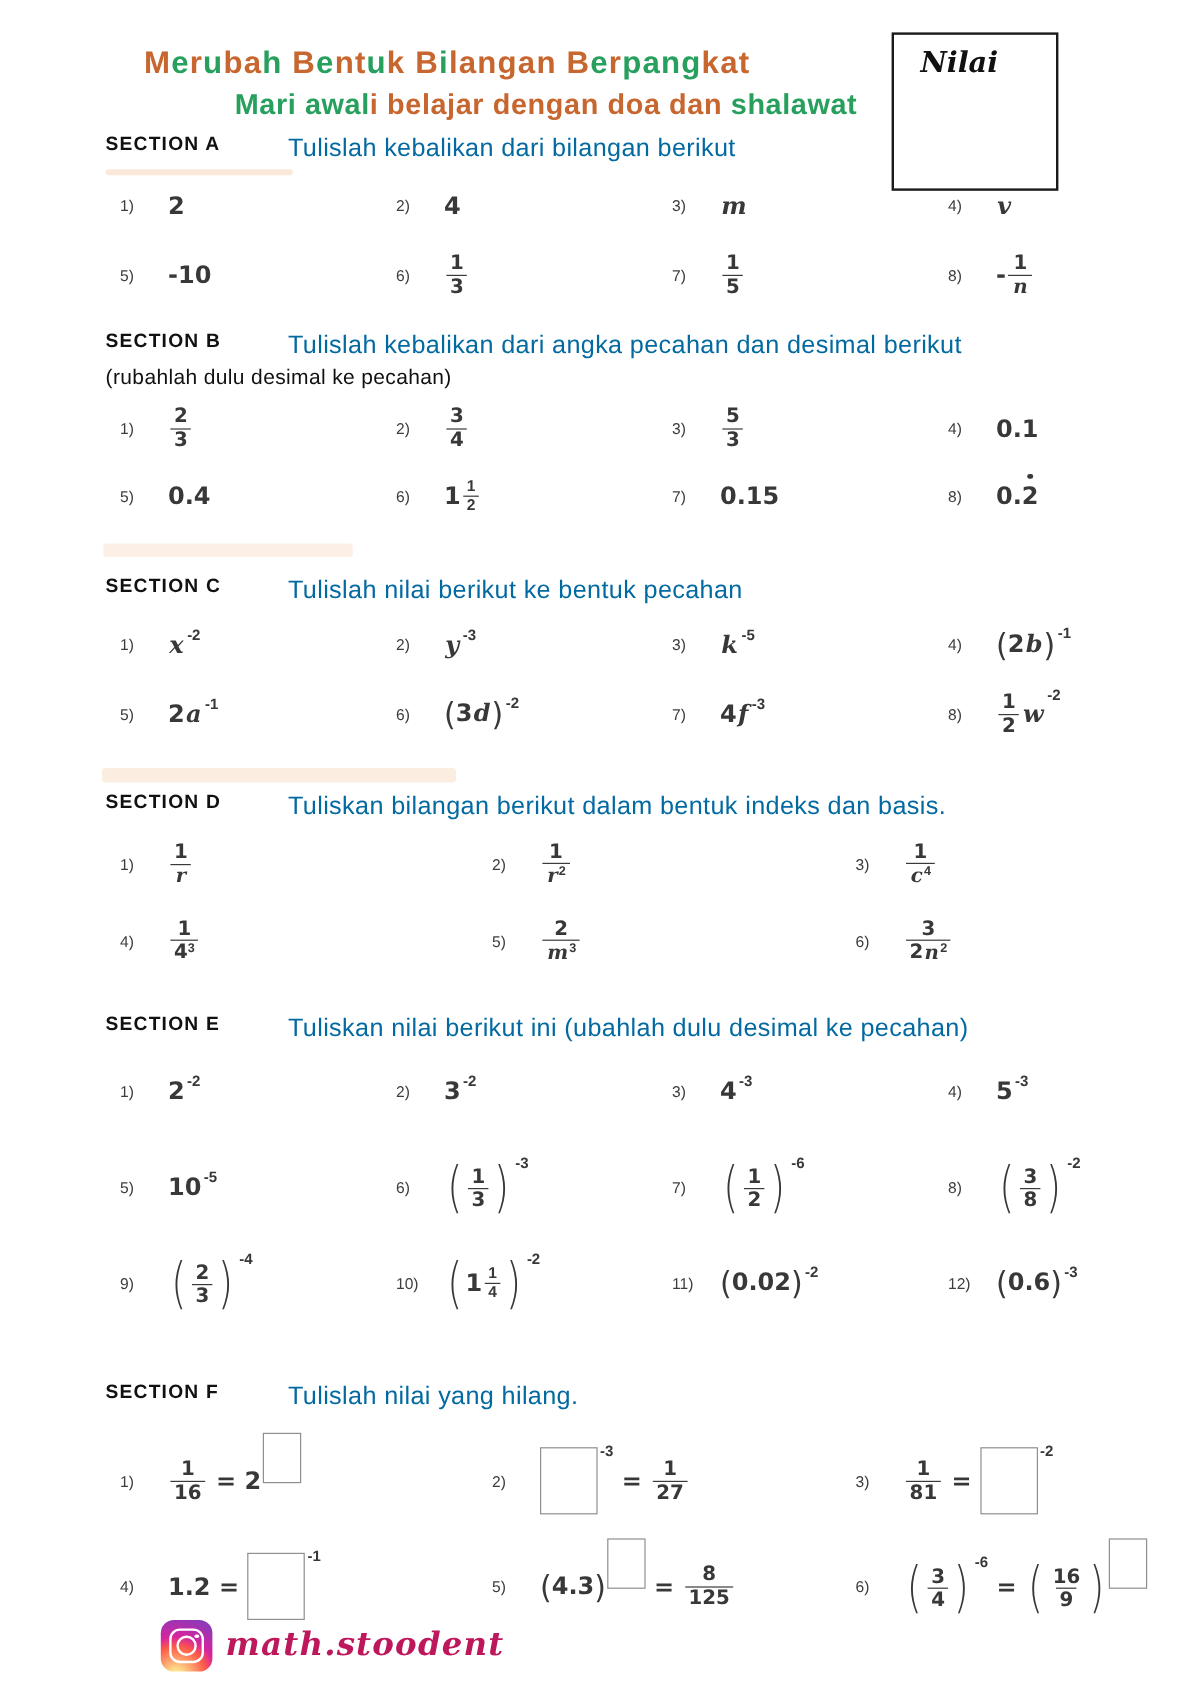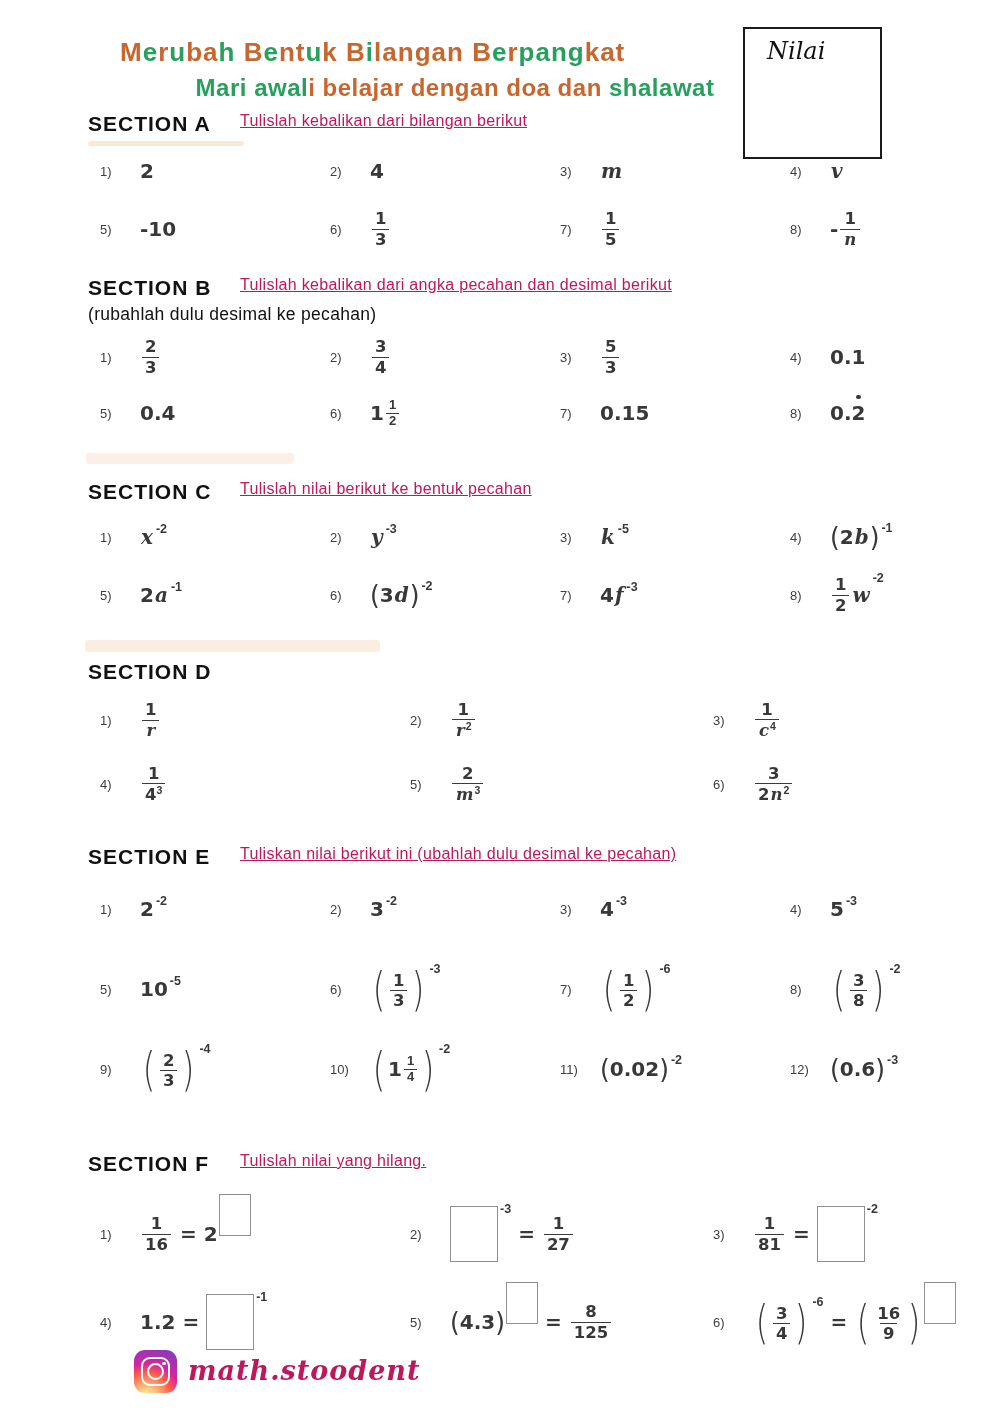--- a/index.html
+++ b/index.html
@@ -8,35 +8,35 @@
 
   
   .title{position:absolute;left:120px;top:38px;width:650px;
          font-size:26px;font-weight:bold;letter-spacing:1px;line-height:1.1;}
   .subtitle{position:absolute;left:130px;top:74px;width:650px;text-align:center;
          font-size:24px;font-weight:bold;letter-spacing:.5px;}
   .c-o{color:var(--orange,#c7662e);}
   .c-g{color:var(--green,#27a05e);}
 
   .score-box{position:absolute;left:743px;top:27px;width:135px;height:128px;
-         border:2px solid #1a1a1a;background:#fff;}
+         border:2px solid #1a1a1a;background:#fff;font-weight:bold;}
   .score-box .nilai{position:absolute;left:22px;top:8px;font-family:"DejaVu Serif",serif;
          font-style:italic;font-size:24px;color:#111;}
 
   
   .hl{position:absolute;border-radius:3px;}
   .hl-a{left:88px;top:141px;width:156px;height:5px;background:#f9e2d0;opacity:.8;}
   .hl-c{left:86px;top:453px;width:208px;height:11px;background:#fbeadd;opacity:.75;}
   .hl-d{left:85px;top:640px;width:295px;height:12px;background:#fbe9da;opacity:.8;}
 
   
   .section{position:absolute;left:88px;width:824px;}
   .sec-head{display:flex;align-items:flex-start;}
-  .sec-label{width:152px;flex-shrink:0;font-size:21px;letter-spacing:1px;color:#111;font-weight:600;}
-  .sec-instr{font-size:16px;color:#be185d;letter-spacing:.3px;text-decoration:underline;}
+  .sec-label{width:152px;flex-shrink:0;font-size:16px;letter-spacing:1px;color:#111;font-weight:600;}
+  .sec-instr{font-size:21px;color:#0369a1;letter-spacing:.3px;}
   .sec-instr2{font-size:17.5px;color:#111;margin-top:4px;letter-spacing:.3px;}
 
   #sec-A{top:112px;} #sec-B{top:276px;} #sec-C{top:480px;}
   #sec-D{top:660px;} #sec-E{top:845px;} #sec-F{top:1152px;}
 
   .items{display:grid;margin-left:12px;}
   .cols4{grid-template-columns:230px 230px 230px 1fr;}
   .cols3{grid-template-columns:310px 303px 1fr;}
   #sec-A .items{margin-top:6px;grid-auto-rows:58px;}
   #sec-B .items{margin-top:4px;grid-auto-rows:56px;}
@@ -316,20 +316,21 @@
             <span class="mi">w</span>
             <span class="msup">-2</span>
           </span>
         </span>
       </div>
   </div>
 
   <div class="section" id="sec-D">
     <div class="sec-head">
       <span class="sec-label">SECTION D</span>
+      <span class="sec-instr">Tuliskan bilangan berikut dalam bentuk indeks dan basis.</span>
     </div>
     <div class="items cols3">
         <span class="cell">
           <span class="num">1)</span>
           <span class="math">
             <span class="frac">
               <span class="fnum"><span class="mt">1</span></span>
               <span class="fden"><span class="mi">r</span></span>
             </span>
           </span>

